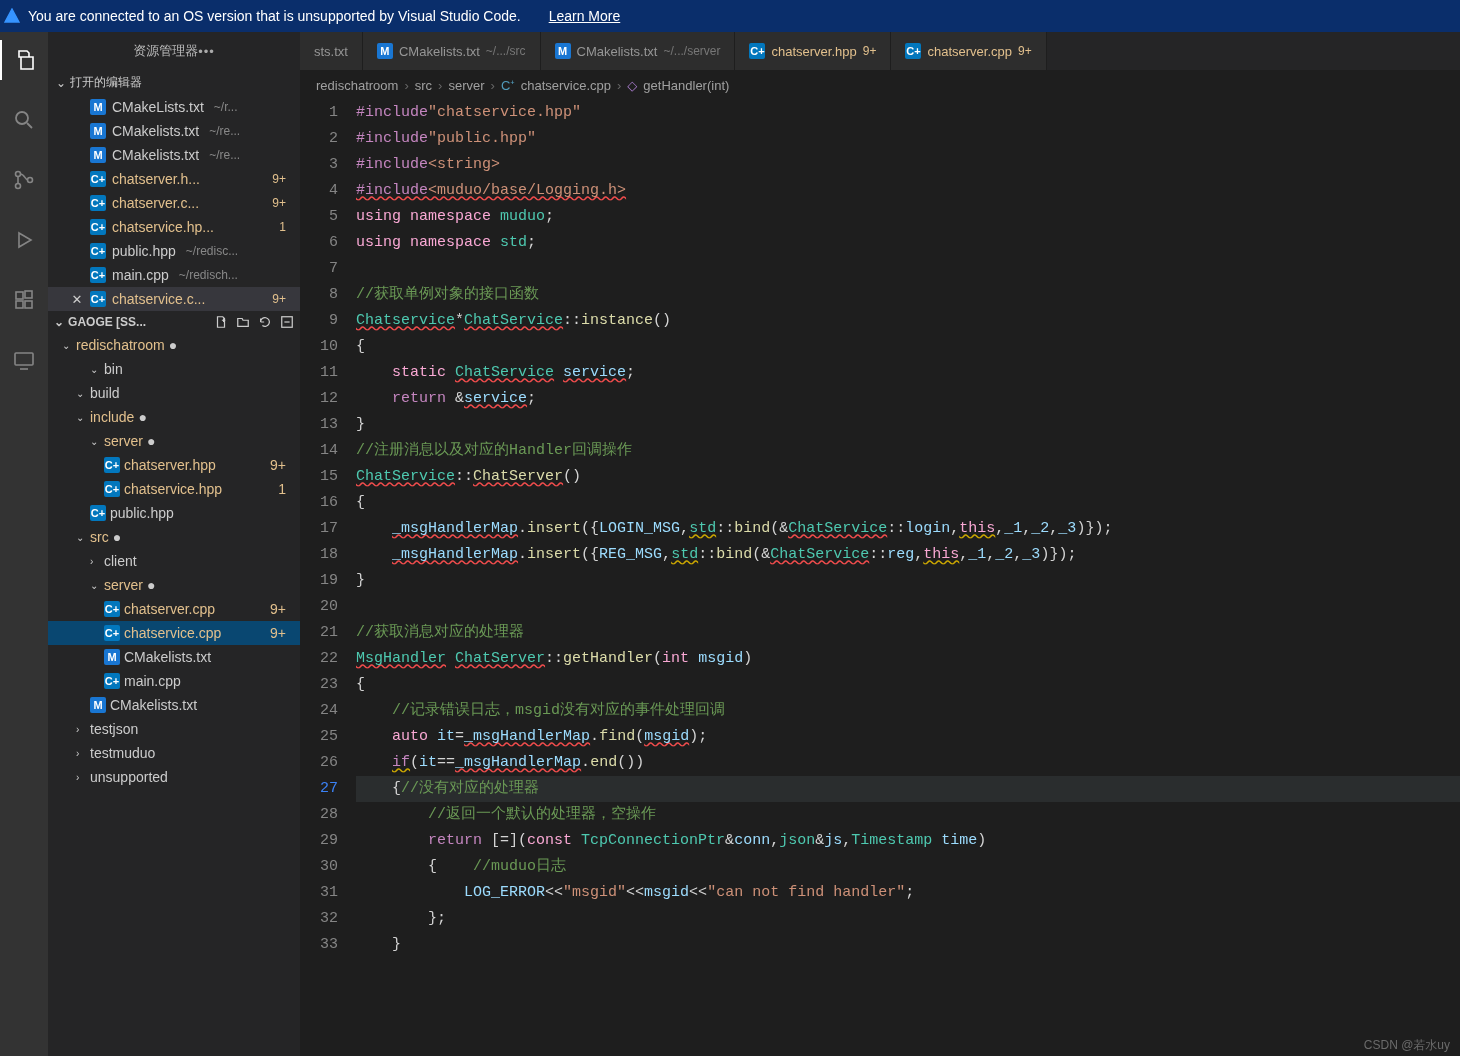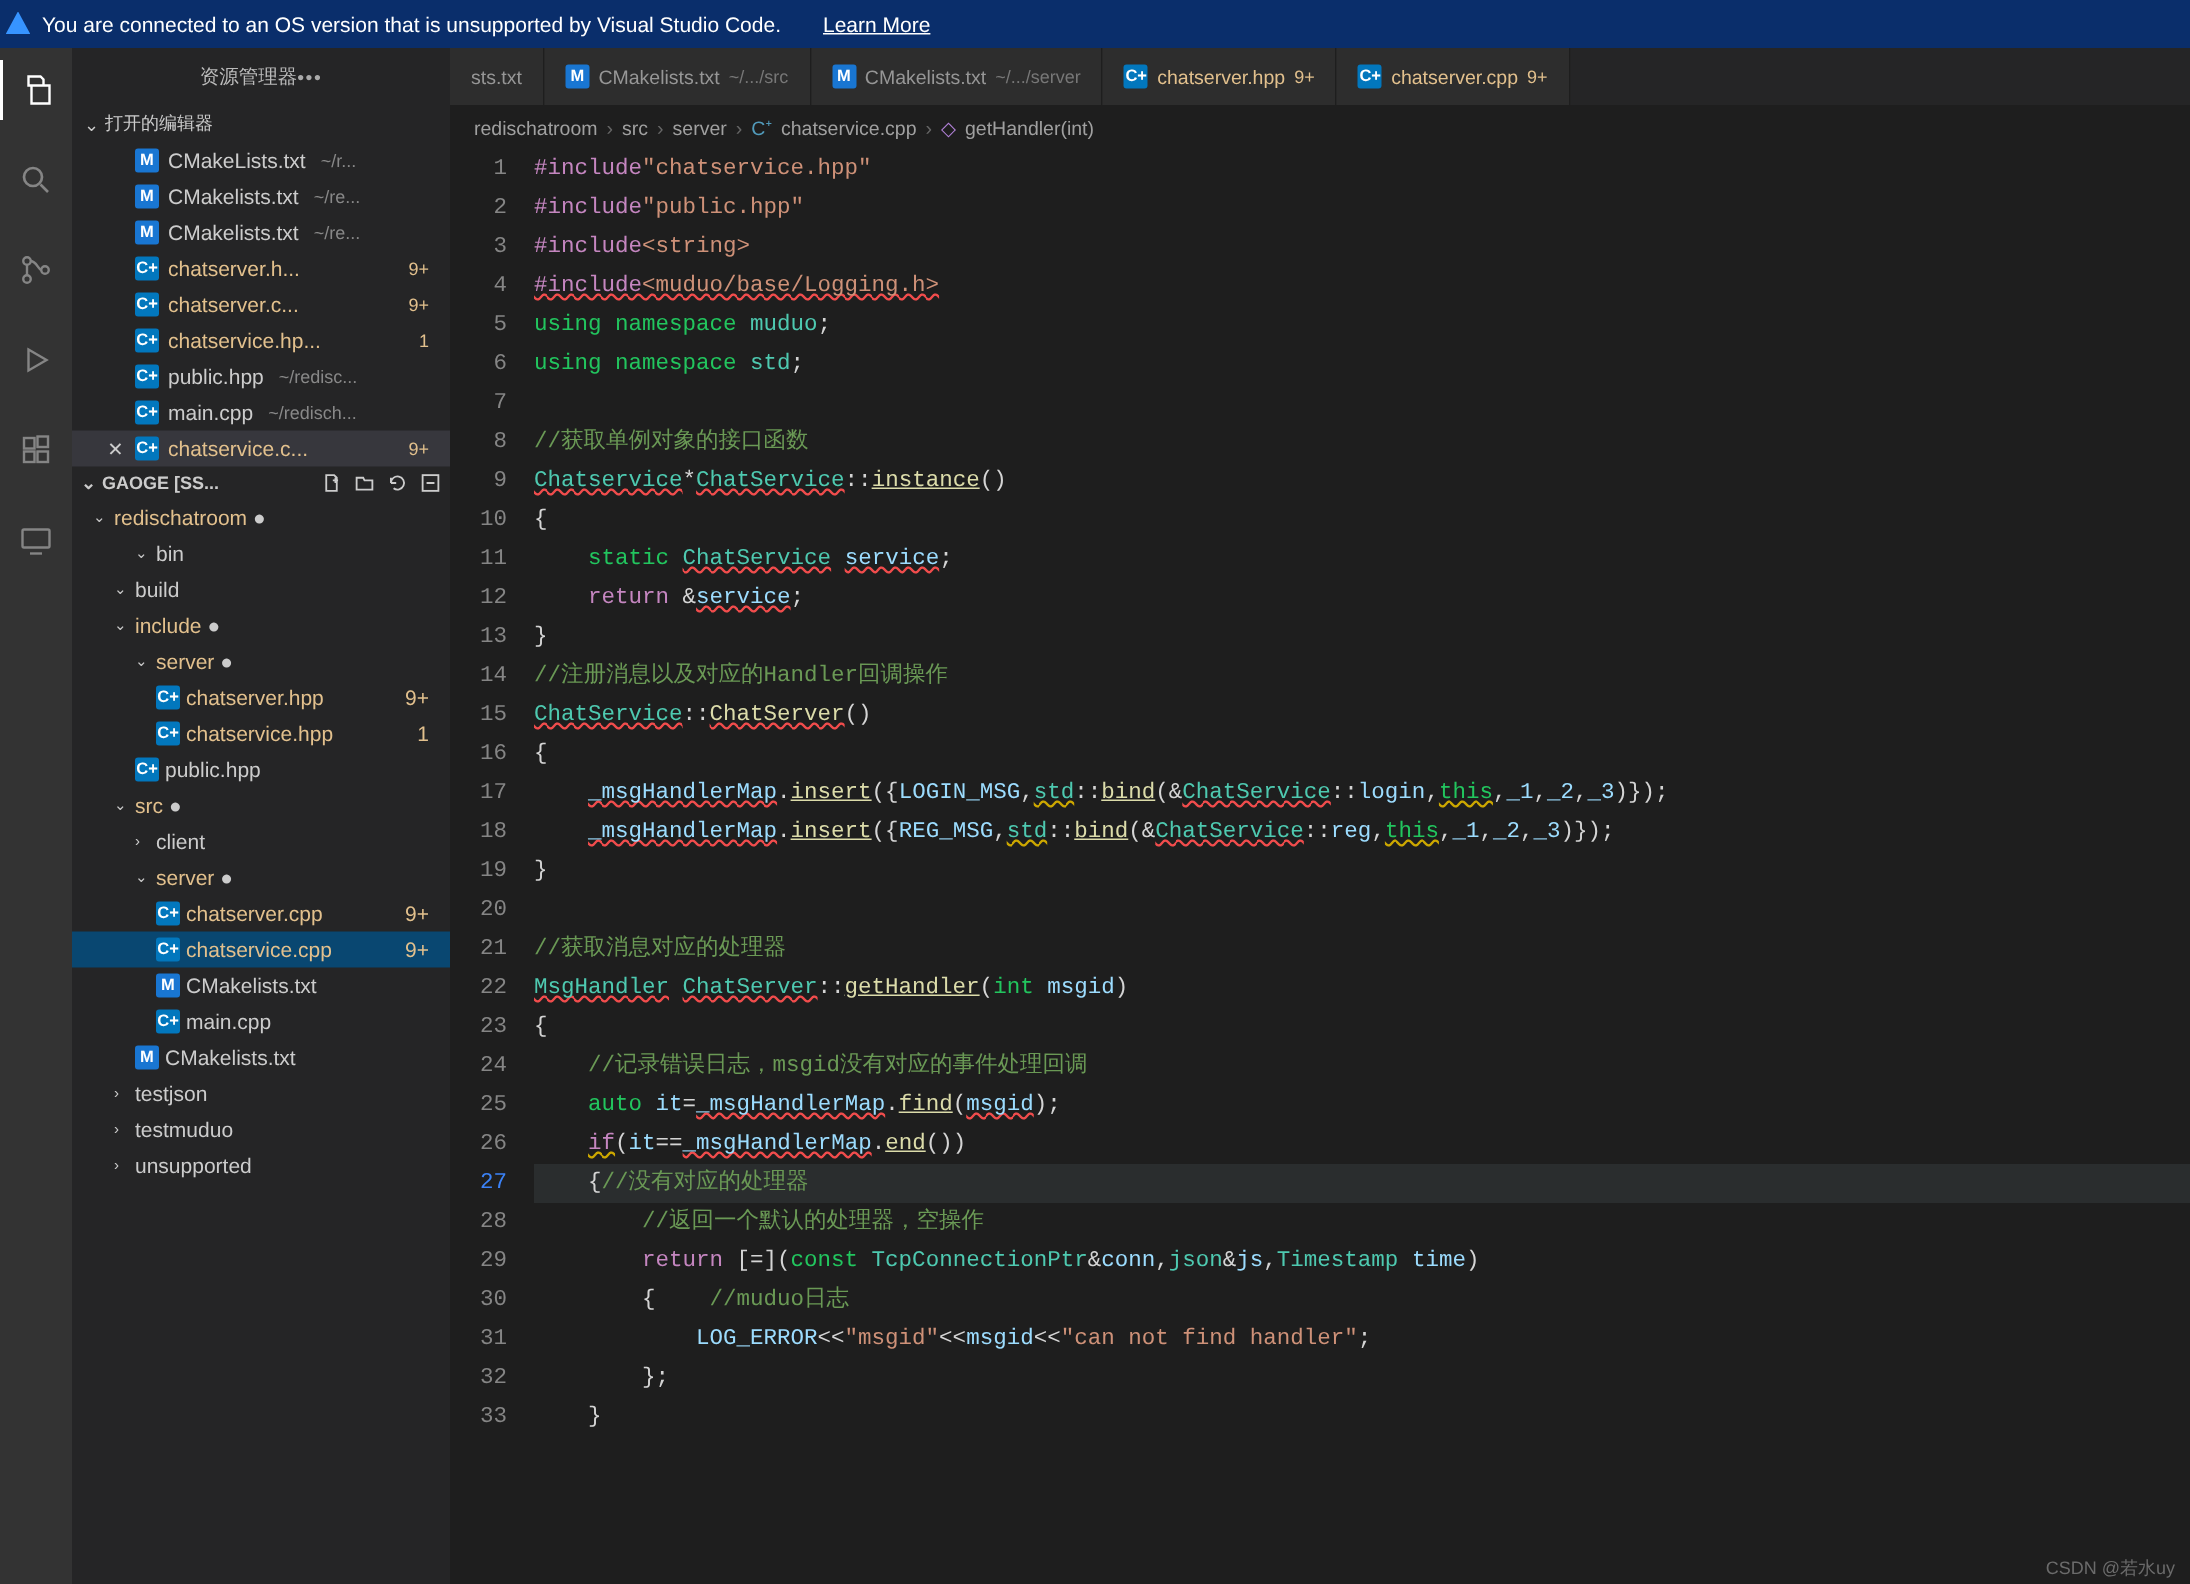--- a/index.html
+++ b/index.html
@@ -157,25 +157,25 @@
   width: 56px;
   text-align: right;
   padding-right: 18px;
   color: #858585;
   user-select: none;
 }
 .gutter .ln.active { color: #3b82f6; text-align: right; }
 .code-body { flex: 1; white-space: pre; color: #d4d4d4; }
 .tk-dir { color: #c586c0; }
 .tk-str { color: #ce9178; }
-.tk-kw { color: #22c55e; }
+.tk-kw { color: #f9a8d4; }
 .tk-kw2 { color: #c586c0; }
 .tk-type { color: #4ec9b0; }
 .tk-cmt { color: #6a9955; }
-.tk-fn { color: #dcdcaa; text-decoration: underline; }
+.tk-fn { color: #dcdcaa; }
 .tk-var { color: #9cdcfe; }
 .wavy-r { text-decoration: underline wavy #f14c4c; text-decoration-skip-ink: none; }
 .wavy-y { text-decoration: underline wavy #cca700; text-decoration-skip-ink: none; }
 .hl-line { background: #2a2d2e; display: inline-block; width: 100%; }
 .watermark {
   position: absolute;
   bottom: 2px;
   right: 10px;
   color: #6b6b6b;
   font-size: 12px;

